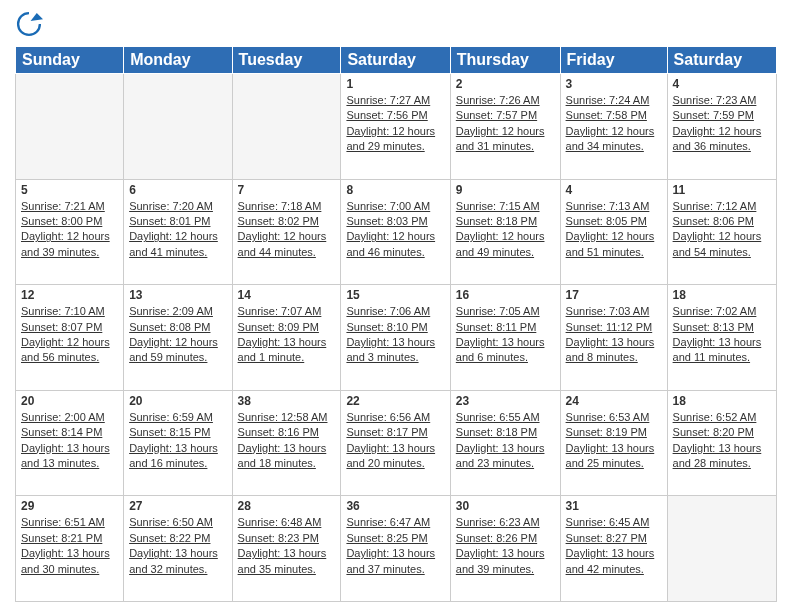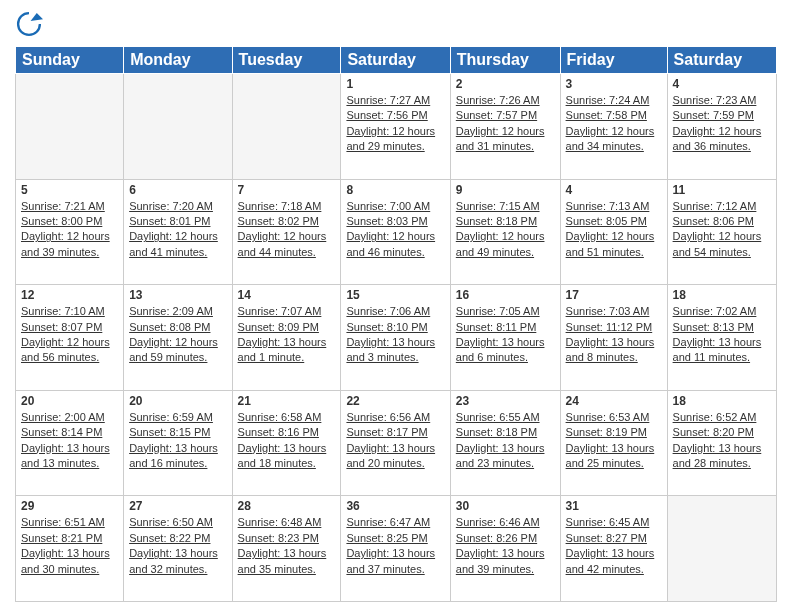--- a/index.html
+++ b/index.html
@@ -271,22 +271,22 @@
 and 13 minutes.</div>
           </td>
           <td>
             <span class="day-number">20</span>
             <div class="day-info">Sunrise: 6:59 AM
 Sunset: 8:15 PM
 Daylight: 13 hours
 and 16 minutes.</div>
           </td>
           <td>
-            <span class="day-number">21</span>
-            <div class="day-info">Sunrise: 6:58 AM
+            <span class="day-number">38</span>
+            <div class="day-info">Sunrise: 12:58 AM
 Sunset: 8:16 PM
 Daylight: 13 hours
 and 18 minutes.</div>
           </td>
           <td>
             <span class="day-number">22</span>
             <div class="day-info">Sunrise: 6:56 AM
 Sunset: 8:17 PM
 Daylight: 13 hours
 and 20 minutes.</div>
@@ -337,21 +337,21 @@
           </td>
           <td>
             <span class="day-number">36</span>
             <div class="day-info">Sunrise: 6:47 AM
 Sunset: 8:25 PM
 Daylight: 13 hours
 and 37 minutes.</div>
           </td>
           <td>
             <span class="day-number">30</span>
-            <div class="day-info">Sunrise: 6:46 AM
+            <div class="day-info">Sunrise: 6:23 AM
 Sunset: 8:26 PM
 Daylight: 13 hours
 and 39 minutes.</div>
           </td>
           <td>
             <span class="day-number">31</span>
             <div class="day-info">Sunrise: 6:45 AM
 Sunset: 8:27 PM
 Daylight: 13 hours
 and 42 minutes.</div>

